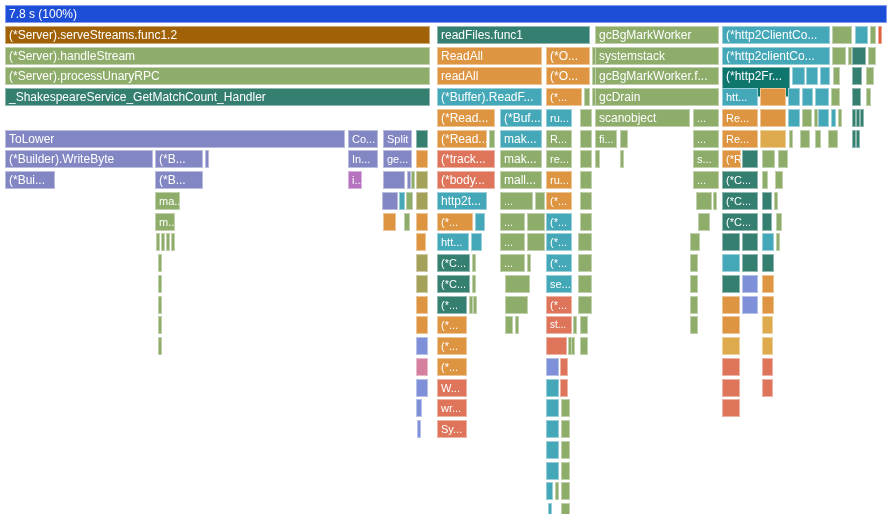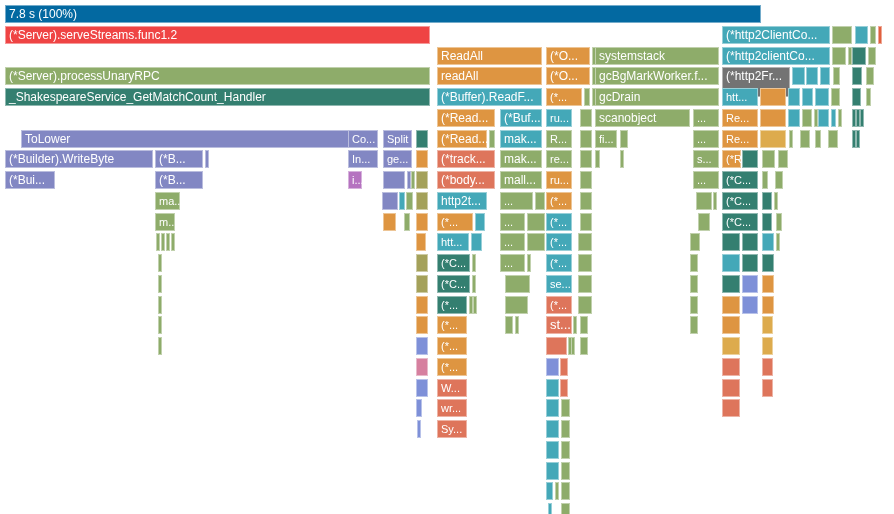--- a/index.html
+++ b/index.html
@@ -22,42 +22,45 @@
     overflow:hidden;
     padding:0 0 0 4px;
     cursor:pointer;
   }
   .frame span{pointer-events:none;}
 </style>
 </head>
 <body>
 
 <div id="stage" style="width: 894px; height: 514px;">
-    <div class="frame" style="left: 5px; top: 5px; width: 756px; height: 18px; background: #0369a1;"><span>7.8 s (100%)</span></div>
-    <div class="frame" style="left: 5px; top: 26px; width: 425px; height: 18px; background: #ef4444;"><span>(*Server).serveStreams.func1.2</span></div>
+    <div class="frame" style="left: 5px; top: 5px; width: 882px; height: 18px; background: #1d4ed8;"><span>7.8 s (100%)</span></div>
+    <div class="frame" style="left: 5px; top: 26px; width: 425px; height: 18px; background: #a16207;"><span>(*Server).serveStreams.func1.2</span></div>
+    <div class="frame" style="left: 437px; top: 26px; width: 153px; height: 18px; background: rgb(52, 127, 112);"><span>readFiles.func1</span></div>
+    <div class="frame" style="left: 595px; top: 26px; width: 124px; height: 18px; background: rgb(142, 172, 106);"><span>gcBgMarkWorker</span></div>
     <div class="frame" style="left: 722px; top: 26px; width: 108px; height: 18px; background: rgb(68, 168, 184);"><span>(*http2ClientCo...</span></div>
     <div class="frame" style="left: 832px; top: 26px; width: 20px; height: 18px; background: rgb(142, 172, 106);"></div>
     <div class="frame" style="left: 855px; top: 26px; width: 13px; height: 18px; background: rgb(68, 168, 184);"></div>
     <div class="frame" style="left: 870px; top: 26px; width: 6px; height: 18px; background: rgb(142, 172, 106);"></div>
     <div class="frame" style="left: 878px; top: 26px; width: 4px; height: 18px; background: rgb(224, 96, 62);"></div>
+    <div class="frame" style="left: 5px; top: 47px; width: 425px; height: 18px; background: rgb(142, 172, 106);"><span>(*Server).handleStream</span></div>
     <div class="frame" style="left: 437px; top: 47px; width: 105px; height: 18px; background: rgb(222, 149, 65);"><span>ReadAll</span></div>
     <div class="frame" style="left: 546px; top: 47px; width: 44px; height: 18px; background: rgb(222, 149, 65);"><span>(*O...</span></div>
     <div class="frame" style="left: 592px; top: 47px; width: 3px; height: 18px; background: rgb(142, 172, 106);"></div>
     <div class="frame" style="left: 595px; top: 47px; width: 124px; height: 18px; background: rgb(142, 172, 106);"><span>systemstack</span></div>
     <div class="frame" style="left: 722px; top: 47px; width: 108px; height: 18px; background: rgb(68, 168, 184);"><span>(*http2clientCo...</span></div>
     <div class="frame" style="left: 832px; top: 47px; width: 14px; height: 18px; background: rgb(142, 172, 106);"></div>
     <div class="frame" style="left: 848px; top: 47px; width: 2px; height: 18px; background: rgb(142, 172, 106);"></div>
     <div class="frame" style="left: 852px; top: 47px; width: 14px; height: 18px; background: rgb(52, 127, 112);"></div>
     <div class="frame" style="left: 868px; top: 47px; width: 8px; height: 18px; background: rgb(142, 172, 106);"></div>
     <div class="frame" style="left: 5px; top: 67px; width: 425px; height: 18px; background: rgb(142, 172, 106);"><span>(*Server).processUnaryRPC</span></div>
     <div class="frame" style="left: 437px; top: 67px; width: 105px; height: 18px; background: rgb(222, 149, 65);"><span>readAll</span></div>
     <div class="frame" style="left: 546px; top: 67px; width: 44px; height: 18px; background: rgb(222, 149, 65);"><span>(*O...</span></div>
     <div class="frame" style="left: 592px; top: 67px; width: 3px; height: 18px; background: rgb(142, 172, 106);"></div>
     <div class="frame" style="left: 595px; top: 67px; width: 124px; height: 18px; background: rgb(142, 172, 106);"><span>gcBgMarkWorker.f...</span></div>
-    <div class="frame" style="left: 722px; top: 67px; width: 68px; height: 30px; background: #737373;"><span>(*http2Fr...</span></div>
+    <div class="frame" style="left: 722px; top: 67px; width: 68px; height: 30px; background: #0f766e;"><span>(*http2Fr...</span></div>
     <div class="frame" style="left: 792px; top: 67px; width: 13px; height: 18px; background: rgb(68, 168, 184);"></div>
     <div class="frame" style="left: 806px; top: 67px; width: 12px; height: 18px; background: rgb(68, 168, 184);"></div>
     <div class="frame" style="left: 820px; top: 67px; width: 10px; height: 18px; background: rgb(68, 168, 184);"></div>
     <div class="frame" style="left: 833px; top: 67px; width: 7px; height: 18px; background: rgb(142, 172, 106);"></div>
     <div class="frame" style="left: 852px; top: 67px; width: 10px; height: 18px; background: rgb(52, 127, 112);"></div>
     <div class="frame" style="left: 866px; top: 67px; width: 8px; height: 18px; background: rgb(142, 172, 106);"></div>
     <div class="frame" style="left: 437px; top: 88px; width: 105px; height: 18px; background: rgb(68, 168, 184);"><span>(*Buffer).ReadF...</span></div>
     <div class="frame" style="left: 5px; top: 88px; width: 425px; height: 18px; background: rgb(52, 127, 112);"><span>_ShakespeareService_GetMatchCount_Handler</span></div>
     <div class="frame" style="left: 546px; top: 88px; width: 36px; height: 18px; background: rgb(222, 149, 65); font-size: 11px;"><span>(*...</span></div>
     <div class="frame" style="left: 584px; top: 88px; width: 6px; height: 18px; background: rgb(142, 172, 106);"></div>
@@ -81,21 +84,21 @@
     <div class="frame" style="left: 760px; top: 109px; width: 26px; height: 18px; background: rgb(222, 149, 65);"></div>
     <div class="frame" style="left: 788px; top: 109px; width: 12px; height: 18px; background: rgb(68, 168, 184);"></div>
     <div class="frame" style="left: 802px; top: 109px; width: 10px; height: 18px; background: rgb(142, 172, 106);"></div>
     <div class="frame" style="left: 814px; top: 109px; width: 2px; height: 18px; background: rgb(142, 172, 106);"></div>
     <div class="frame" style="left: 818px; top: 109px; width: 11px; height: 18px; background: rgb(68, 168, 184);"></div>
     <div class="frame" style="left: 831px; top: 109px; width: 5px; height: 18px; background: rgb(68, 168, 184);"></div>
     <div class="frame" style="left: 838px; top: 109px; width: 2px; height: 18px; background: rgb(142, 172, 106);"></div>
     <div class="frame" style="left: 852px; top: 109px; width: 3px; height: 18px; background: rgb(52, 127, 112);"></div>
     <div class="frame" style="left: 856px; top: 109px; width: 3px; height: 18px; background: rgb(52, 127, 112);"></div>
     <div class="frame" style="left: 860px; top: 109px; width: 3px; height: 18px; background: rgb(52, 127, 112);"></div>
-    <div class="frame" style="left: 5px; top: 130px; width: 340px; height: 18px; background: rgb(130, 135, 195); margin-left: 16px;"><span>ToLower</span></div>
+    <div class="frame" style="left: 5px; top: 130px; width: 340px; height: 18px; background: rgb(130, 135, 195);"><span>ToLower</span></div>
     <div class="frame" style="left: 348px; top: 130px; width: 30px; height: 18px; background: rgb(130, 135, 195); font-size: 11px;"><span>Co...</span></div>
     <div class="frame" style="left: 383px; top: 130px; width: 29px; height: 18px; background: rgb(130, 135, 195); font-size: 11px;"><span>Split</span></div>
     <div class="frame" style="left: 416px; top: 130px; width: 12px; height: 18px; background: rgb(52, 127, 112);"></div>
     <div class="frame" style="left: 437px; top: 130px; width: 50px; height: 18px; background: rgb(222, 149, 65);"><span>(*Read...</span></div>
     <div class="frame" style="left: 489px; top: 130px; width: 6px; height: 18px; background: rgb(142, 172, 106);"></div>
     <div class="frame" style="left: 500px; top: 130px; width: 42px; height: 18px; background: rgb(68, 168, 184);"><span>mak...</span></div>
     <div class="frame" style="left: 546px; top: 130px; width: 26px; height: 18px; background: rgb(142, 172, 106); font-size: 11px;"><span>R...</span></div>
     <div class="frame" style="left: 580px; top: 130px; width: 12px; height: 18px; background: rgb(142, 172, 106);"></div>
     <div class="frame" style="left: 595px; top: 130px; width: 22px; height: 18px; background: rgb(142, 172, 106); font-size: 11px;"><span>fi...</span></div>
     <div class="frame" style="left: 620px; top: 130px; width: 8px; height: 18px; background: rgb(142, 172, 106);"></div>
@@ -218,21 +221,21 @@
     <div class="frame" style="left: 578px; top: 296px; width: 14px; height: 18px; background: rgb(142, 172, 106);"></div>
     <div class="frame" style="left: 690px; top: 296px; width: 8px; height: 18px; background: rgb(142, 172, 106);"></div>
     <div class="frame" style="left: 722px; top: 296px; width: 18px; height: 18px; background: rgb(222, 149, 65);"></div>
     <div class="frame" style="left: 742px; top: 296px; width: 16px; height: 18px; background: rgb(126, 144, 216);"></div>
     <div class="frame" style="left: 762px; top: 296px; width: 12px; height: 18px; background: rgb(222, 149, 65);"></div>
     <div class="frame" style="left: 158px; top: 316px; width: 4px; height: 18px; background: rgb(142, 172, 106);"></div>
     <div class="frame" style="left: 416px; top: 316px; width: 12px; height: 18px; background: rgb(222, 149, 65);"></div>
     <div class="frame" style="left: 437px; top: 316px; width: 30px; height: 18px; background: rgb(222, 149, 65); font-size: 11px;"><span>(*...</span></div>
     <div class="frame" style="left: 505px; top: 316px; width: 8px; height: 18px; background: rgb(142, 172, 106);"></div>
     <div class="frame" style="left: 515px; top: 316px; width: 2px; height: 18px; background: rgb(142, 172, 106);"></div>
-    <div class="frame" style="left: 546px; top: 316px; width: 26px; height: 18px; background: rgb(222, 117, 91); font-size: 13px;"><span>st...</span></div>
+    <div class="frame" style="left: 546px; top: 316px; width: 26px; height: 18px; background: rgb(222, 117, 91); font-size: 10px;"><span>st...</span></div>
     <div class="frame" style="left: 573px; top: 316px; width: 3px; height: 18px; background: rgb(142, 172, 106);"></div>
     <div class="frame" style="left: 580px; top: 316px; width: 8px; height: 18px; background: rgb(142, 172, 106);"></div>
     <div class="frame" style="left: 690px; top: 316px; width: 8px; height: 18px; background: rgb(142, 172, 106);"></div>
     <div class="frame" style="left: 722px; top: 316px; width: 18px; height: 18px; background: rgb(222, 149, 65);"></div>
     <div class="frame" style="left: 762px; top: 316px; width: 11px; height: 18px; background: rgb(221, 171, 77);"></div>
     <div class="frame" style="left: 158px; top: 337px; width: 4px; height: 18px; background: rgb(142, 172, 106);"></div>
     <div class="frame" style="left: 416px; top: 337px; width: 12px; height: 18px; background: rgb(126, 144, 216);"></div>
     <div class="frame" style="left: 437px; top: 337px; width: 30px; height: 18px; background: rgb(222, 149, 65); font-size: 11px;"><span>(*...</span></div>
     <div class="frame" style="left: 546px; top: 337px; width: 21px; height: 18px; background: rgb(222, 117, 91);"></div>
     <div class="frame" style="left: 568px; top: 337px; width: 2px; height: 18px; background: rgb(142, 172, 106);"></div>

